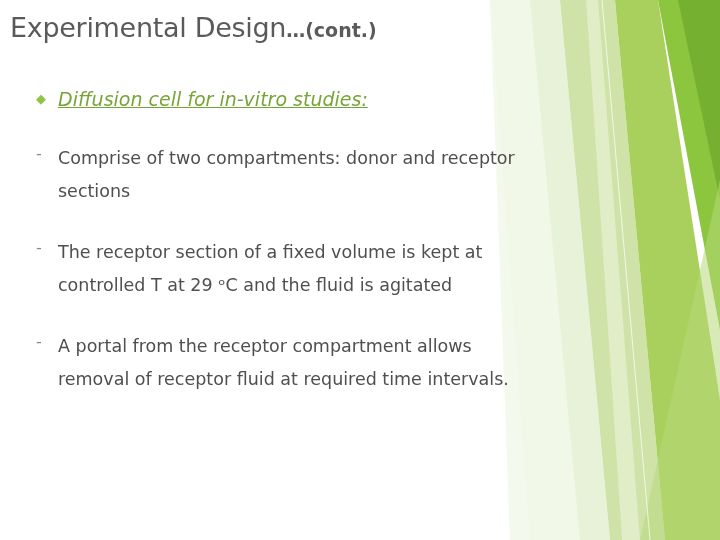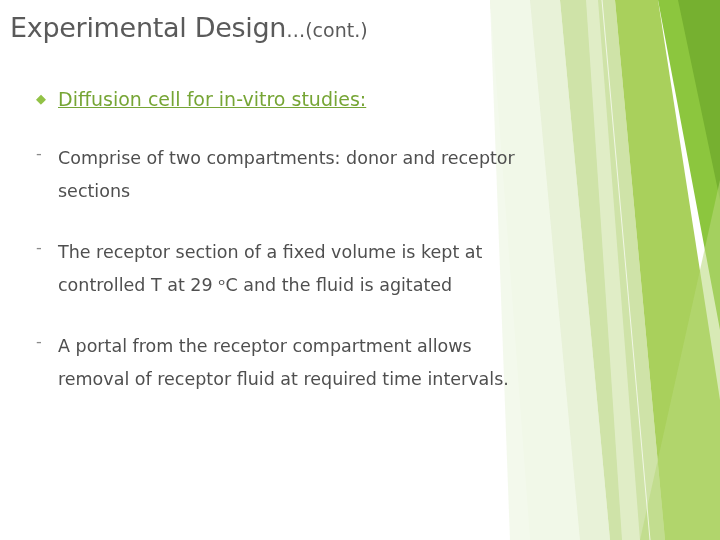--- a/index.html
+++ b/index.html
@@ -45,21 +45,21 @@
   .title-main {
     display: inline;
     font-size: 27px;
     font-weight: normal;
     color: #5a5a5a;
     letter-spacing: -0.3px;
   }
   .title-cont {
     display: inline;
     font-size: 19px;
-    font-weight: normal;
+    font-weight: bold;
     color: #5a5a5a;
   }
 
   
   .content {
     position: absolute;
     left: 18px;
     top: 86px;
     width: 520px;
   }
@@ -86,20 +86,21 @@
     box-sizing: border-box;
     color: #8a8a8a;
     font-size: 16px;
     line-height: 24px;
   }
   .lvl1 .text {
     font-size: 19px;
     color: #76a535;
     text-decoration: underline;
     line-height: 26px;
+    font-style: italic;
   }
   .lvl2 .text {
     font-size: 17.5px;
     color: #4f4f4f;
     line-height: 33px;
     max-width: 470px;
   }
   .sp-1 { margin-bottom: 30px; }
   .sp-2 { margin-bottom: 28px; }
   .sp-3 { margin-bottom: 28px; }

